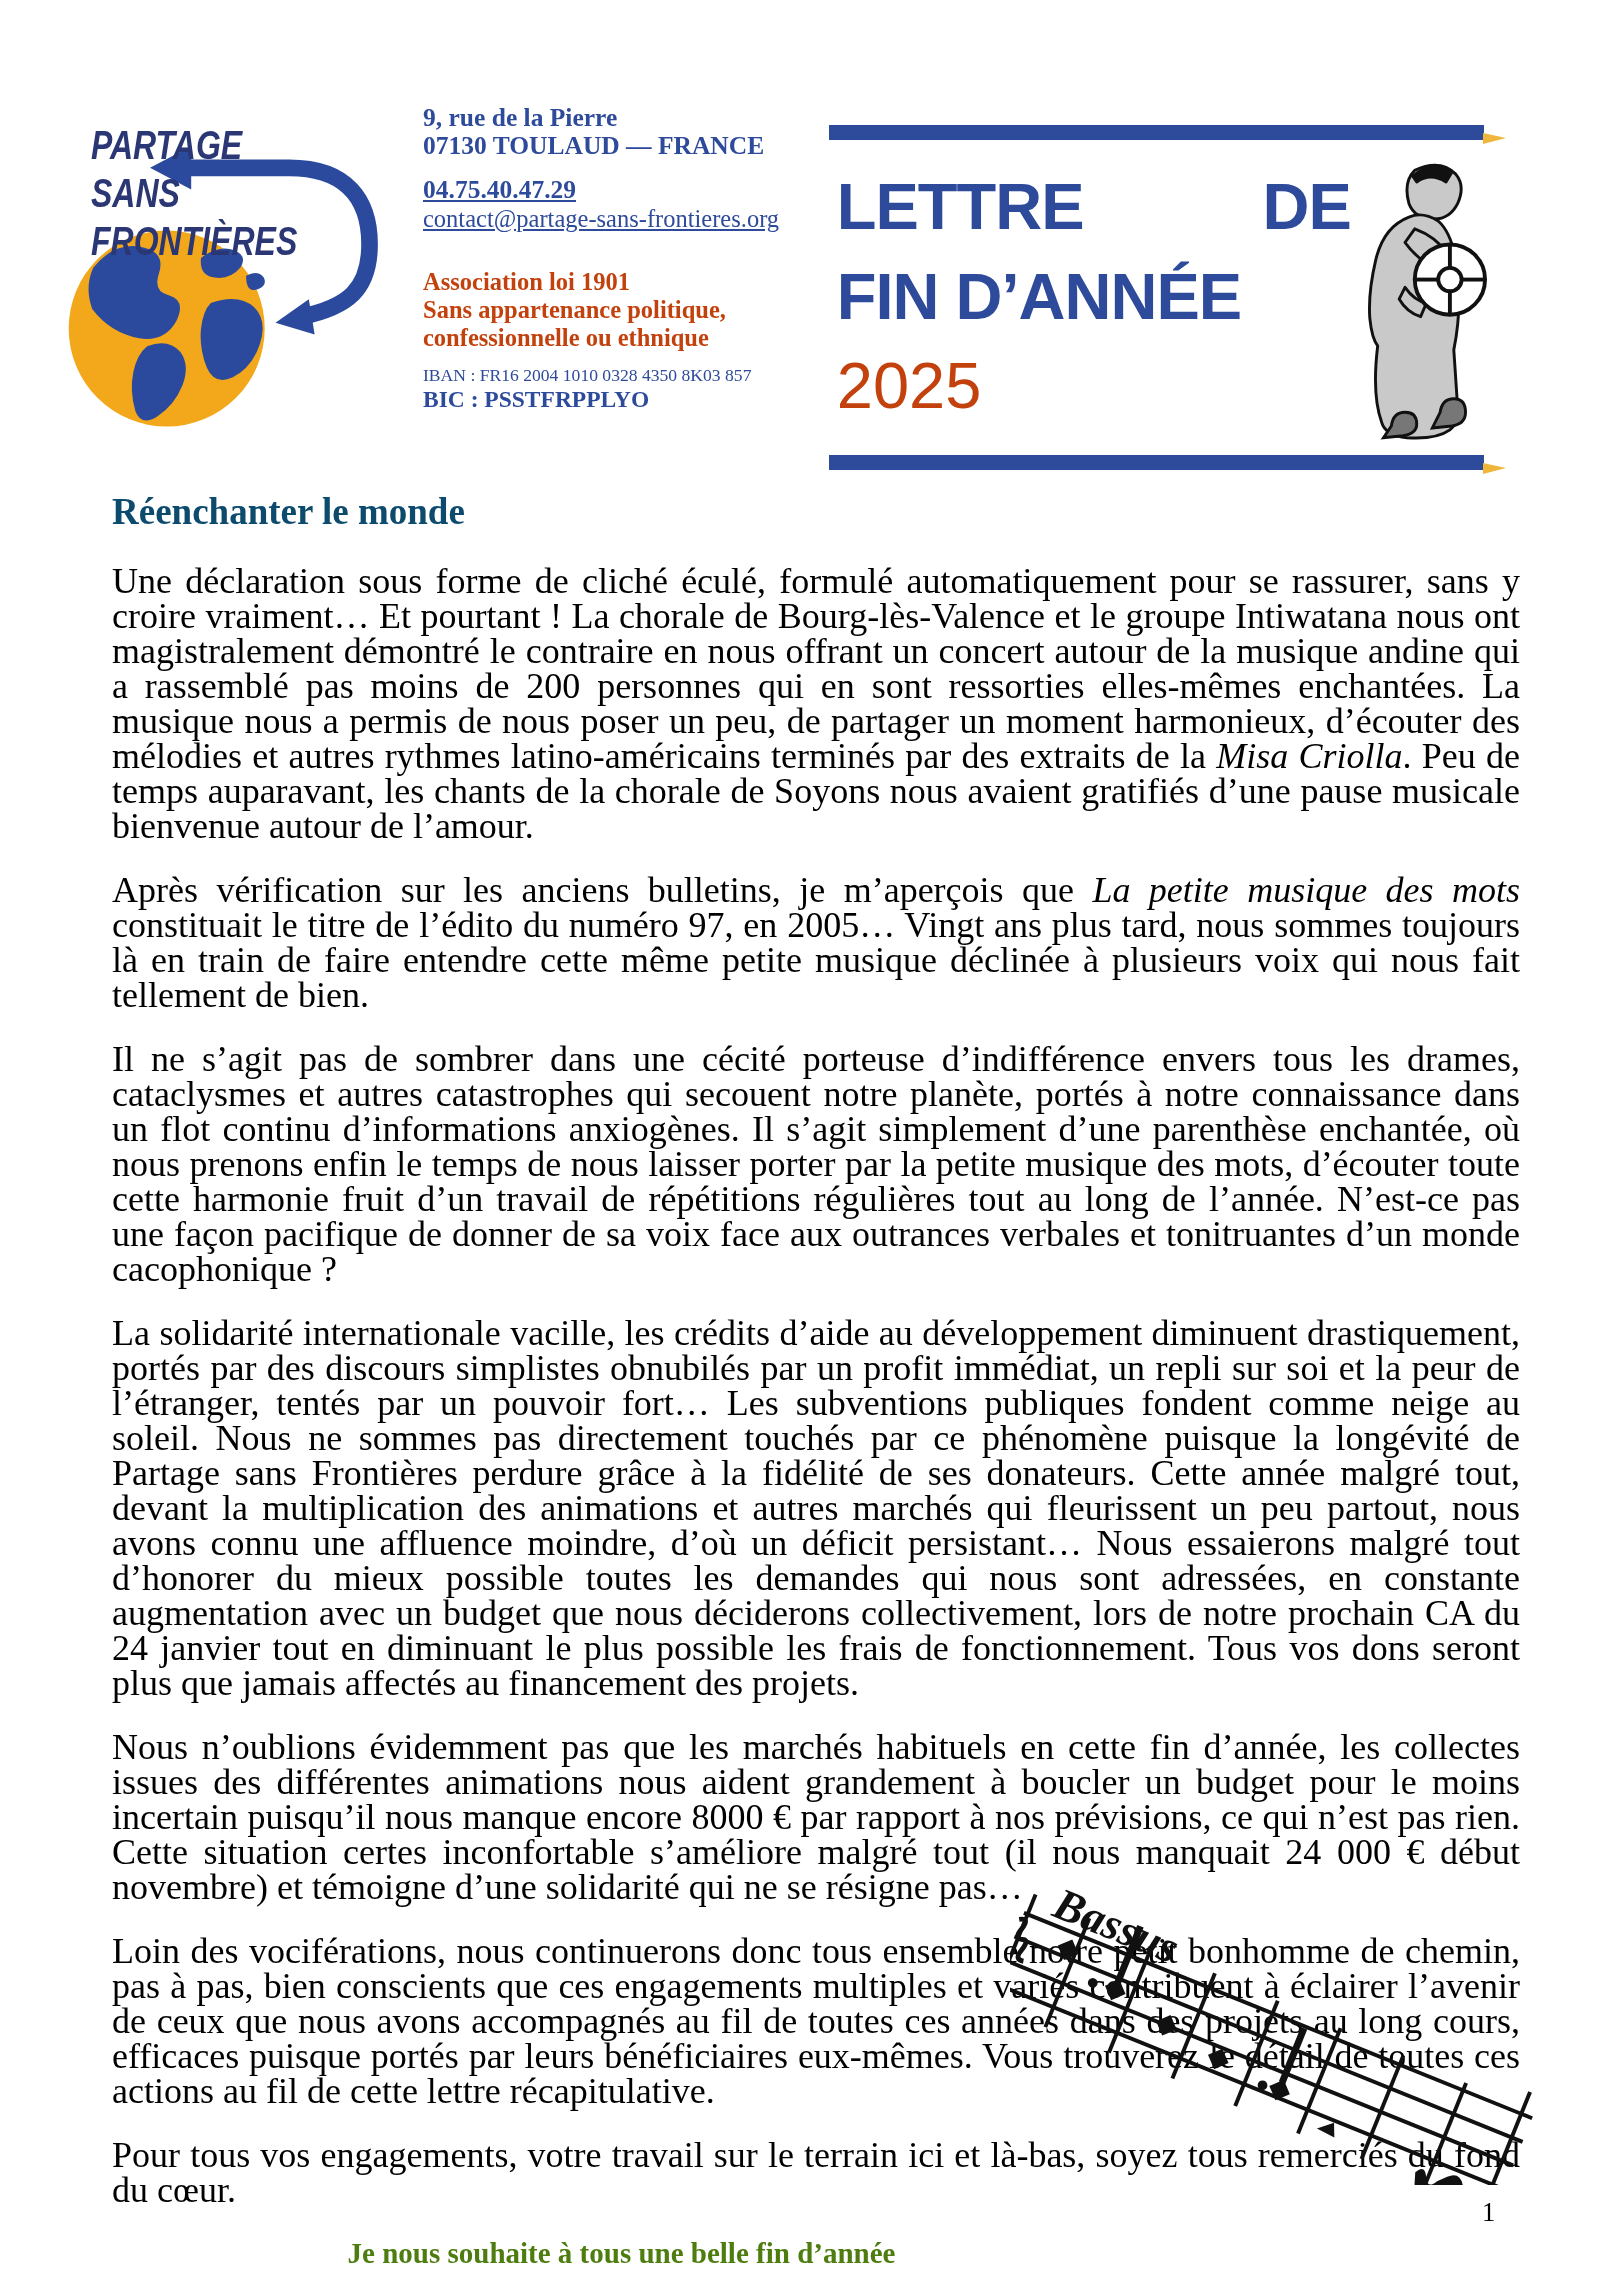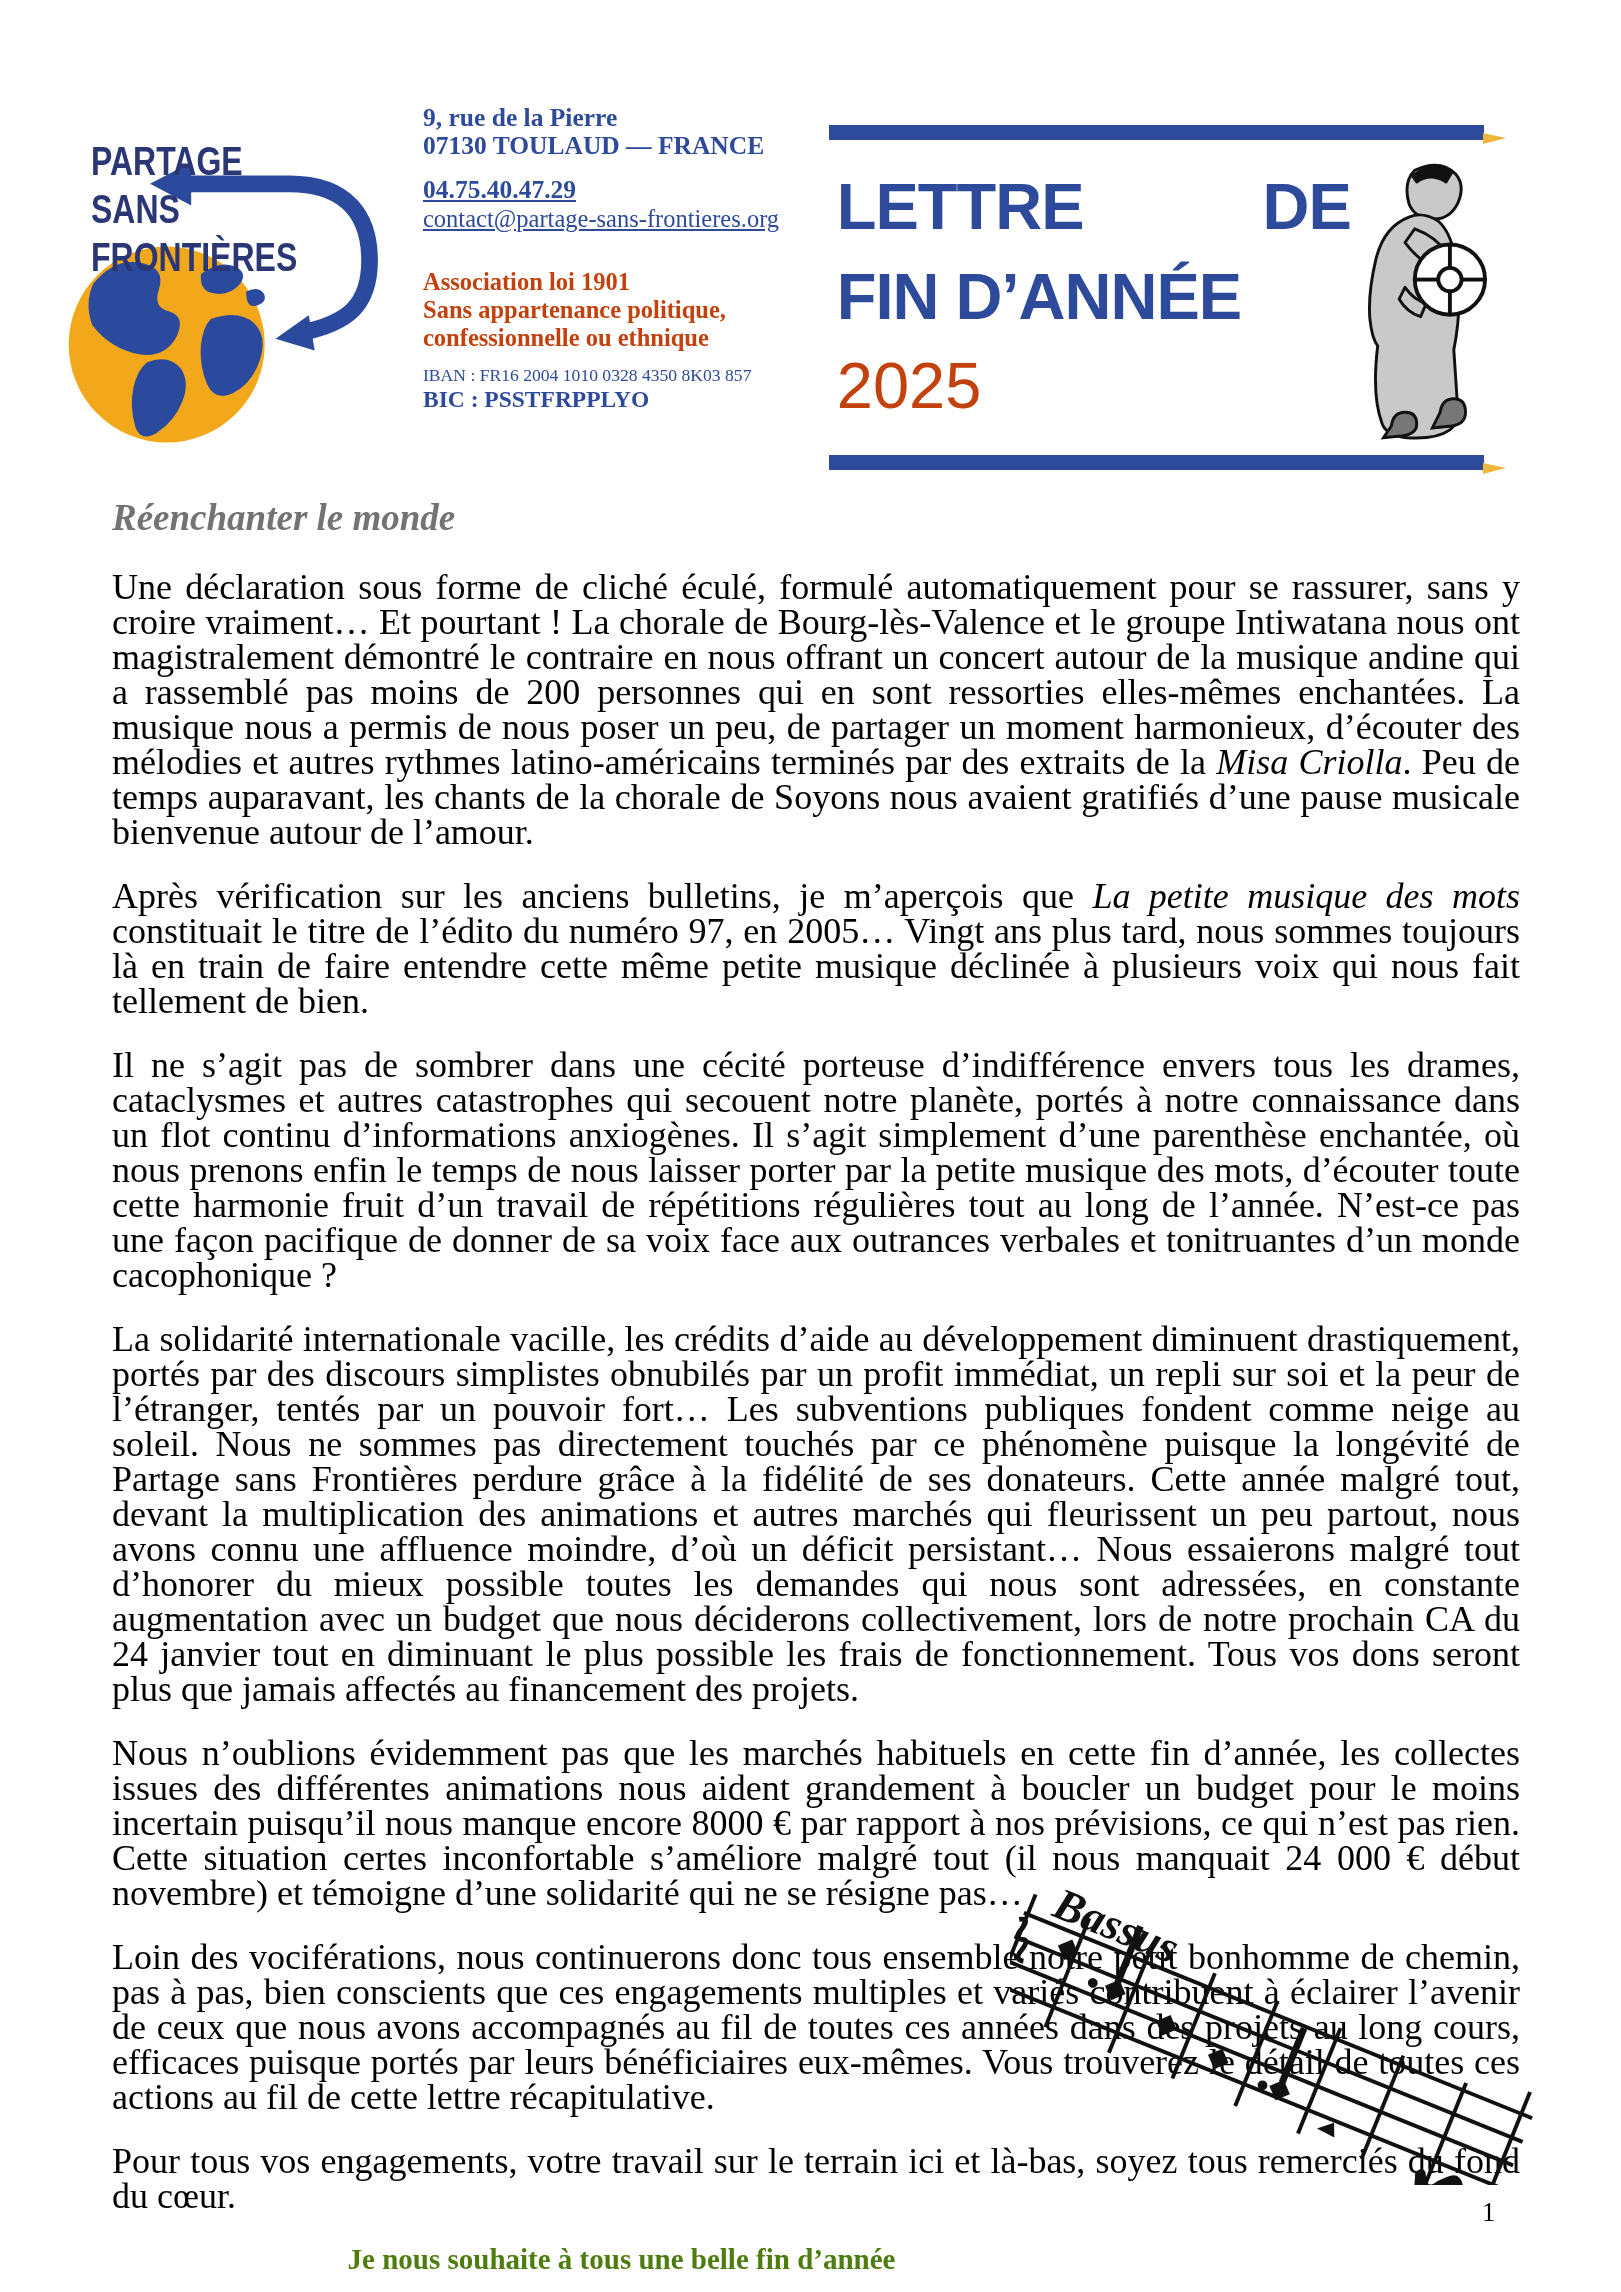--- a/index.html
+++ b/index.html
@@ -1,20 +1,20 @@
 <!DOCTYPE html>
 <html lang="fr"><head>
 <meta charset="utf-8">
 <style>
   html,body{margin:0;padding:0;background:#ffffff;}
   body{width:1621px;height:2293px;position:relative;overflow:hidden;
        font-family:"Liberation Serif","DejaVu Serif",serif;color:#000;}
 
   
-  .logo{position:absolute;left:54px;top:127px;width:343px;height:343px;}
+  .logo{position:absolute;left:54px;top:111px;width:343px;height:343px;font-style:italic;}
   .logo svg{position:absolute;left:0;top:0;}
   .logo-text{position:absolute;left:37px;top:9.8px;
        font-family:"Liberation Sans","DejaVu Sans",sans-serif;
        font-weight:bold;font-size:40px;line-height:48px;color:#2b3674;
        letter-spacing:0px;transform:scaleX(0.8);transform-origin:left top;white-space:nowrap;}
 
   
   .contact{position:absolute;left:423px;top:104px;width:402px;color:#2d4a9b;}
   .contact .addr{font-weight:bold;font-size:25.5px;line-height:28px;}
   .contact .phone{display:inline-block;margin-top:14.7px;font-weight:bold;font-size:25.5px;
@@ -35,21 +35,21 @@
   .mh-flag{position:absolute;right:-21.6px;top:7.8px;width:0;height:0;
        border-left:23.5px solid #f0b63c;border-top:5.9px solid transparent;border-bottom:6.9px solid transparent;}
   .mh-title{position:absolute;left:7.8px;top:37px;width:514px;color:#2d4a9b;
        font-weight:bold;font-size:65px;line-height:90px;letter-spacing:-1px;}
   .mh-row1{display:flex;justify-content:space-between;}
   .mh-year{position:absolute;left:7.8px;top:223px;color:#c2410c;font-size:65px;font-weight:400;}
   .mh-figure{position:absolute;left:535px;top:35px;}
 
   
   .content{position:absolute;left:112px;top:482px;width:1408px;}
-  .heading{font-style:italic;font-weight:bold;font-size:37px;color:#737373;margin:14px 0 31px 0;}
+  .heading{font-weight:bold;font-size:37px;color:#0c4a6e;margin:8px 0 31px 0;}
   .content p{margin:8px 0 29px 0;font-size:36px;line-height:35px;text-align:justify;}
   .content p em{font-style:italic;}
   .wish{margin-top:13.7px;width:1019px;text-align:center;font-weight:bold;font-size:29px;
        color:#4d7c0f;}
   .merci{margin-top:69px;width:1019px;text-align:center;font-weight:bold;font-size:37px;
        line-height:53px;color:#1f3864;transform:scaleX(0.9);transform-origin:510px 0;}
 
   .staff{position:absolute;left:1010px;top:1862px;}
   .page-number{position:absolute;left:1482px;top:2197px;font-size:26.5px;}
 </style>

